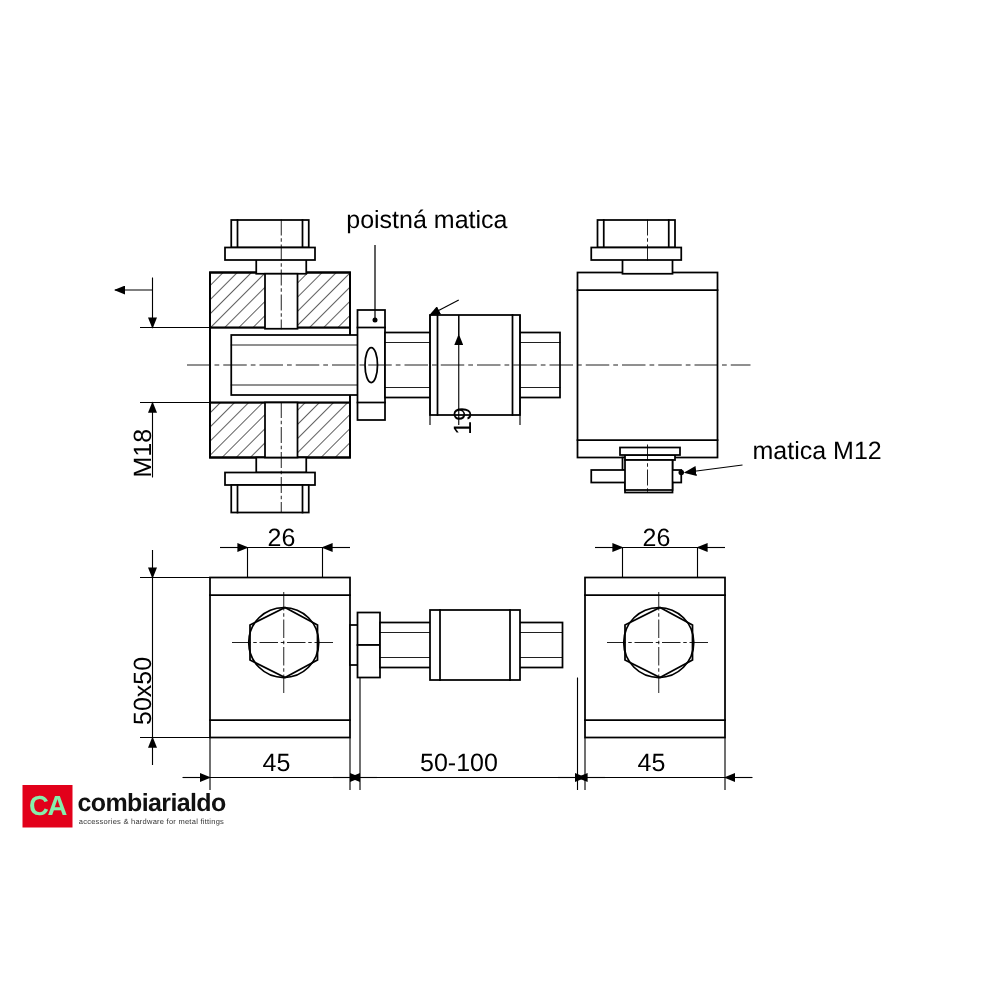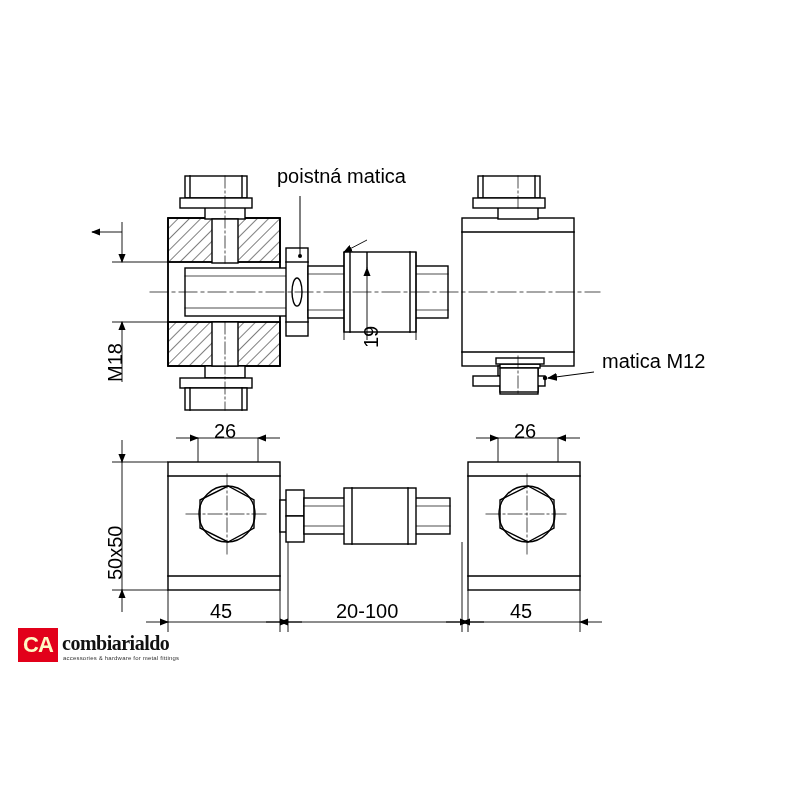--- a/index.html
+++ b/index.html
@@ -42,33 +42,33 @@
     width: 190px;
     height: 42px;
   }
   #brand .ca-box {
     position: absolute;
     left: 0;
     top: 0;
     width: 40px;
     height: 34px;
     background: #e2001a;
-    color: #fef9c3;
+    color: #86efac;
     font-family: "Liberation Sans", sans-serif;
     font-weight: bold;
     font-size: 22px;
     line-height: 34px;
     text-align: center;
     letter-spacing: -1px;
   }
   #brand .ca-name {
     position: absolute;
     left: 44px;
     top: 4px;
-    font-family: Liberation Serif, serif;
+    font-family: Liberation Sans, sans-serif;
     font-weight: bold;
     font-size: 20px;
     color: #111111;
     letter-spacing: -0.5px;
   }
   #brand .ca-tag {
     position: absolute;
     left: 45px;
     top: 27px;
     font-family: "Liberation Sans", sans-serif;
@@ -266,21 +266,21 @@
   <div class="lbl lbl-lg" style="left:602px; top:350px;">matica M12</div>
 
   <div class="lbl lbl-lg rot90" style="left:104px; top:382px;">M18</div>
   <div class="lbl lbl-lg rot90" style="left:360px; top:348px;">19</div>
   <div class="lbl lbl-lg rot90" style="left:104px; top:580px;">50x50</div>
 
   <div class="lbl lbl-lg" style="left:214px; top:420px;">26</div>
   <div class="lbl lbl-lg" style="left:514px; top:420px;">26</div>
 
   <div class="lbl lbl-lg" style="left:210px; top:600px;">45</div>
-  <div class="lbl lbl-lg" style="left:336px; top:600px;">20-100</div>
+  <div class="lbl lbl-lg" style="left:336px; top:600px;">50-100</div>
   <div class="lbl lbl-lg" style="left:510px; top:600px;">45</div>
 
   <div id="brand">
     <div class="ca-box">CA</div>
     <div class="ca-name">combiarialdo</div>
     <div class="ca-tag">accessories &amp; hardware for metal fittings</div>
   </div>
 
 </div>
 

